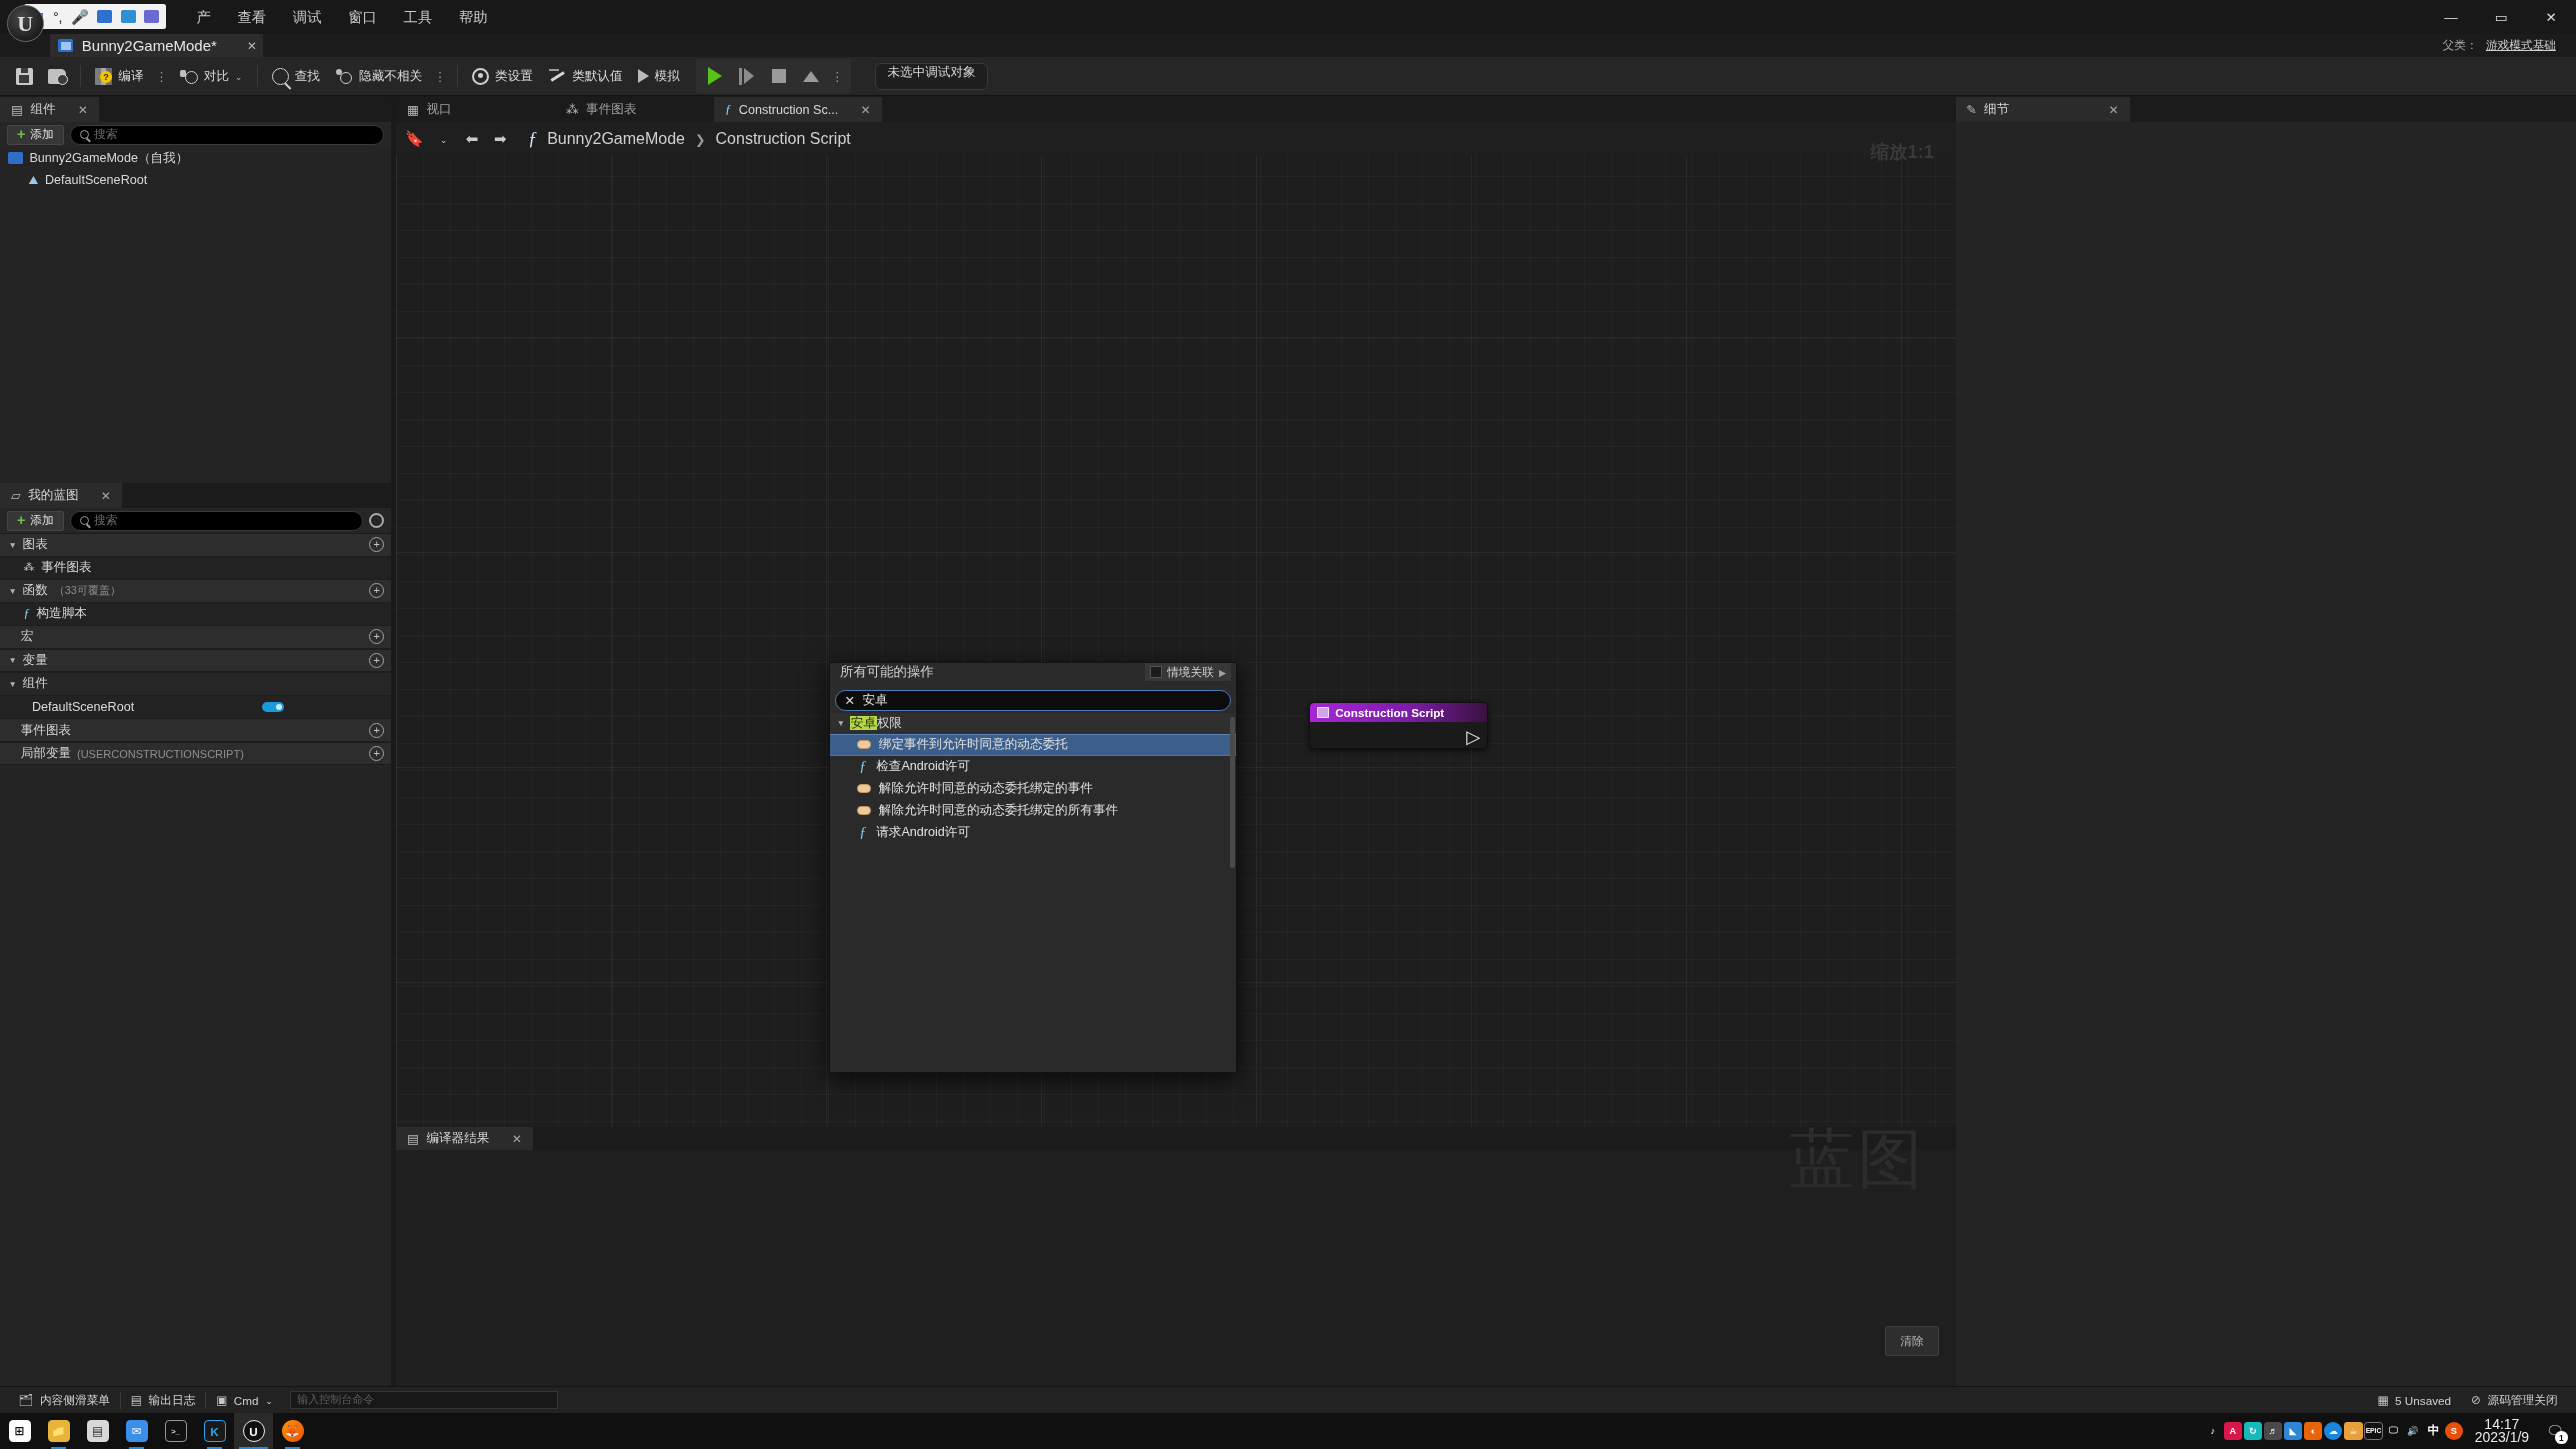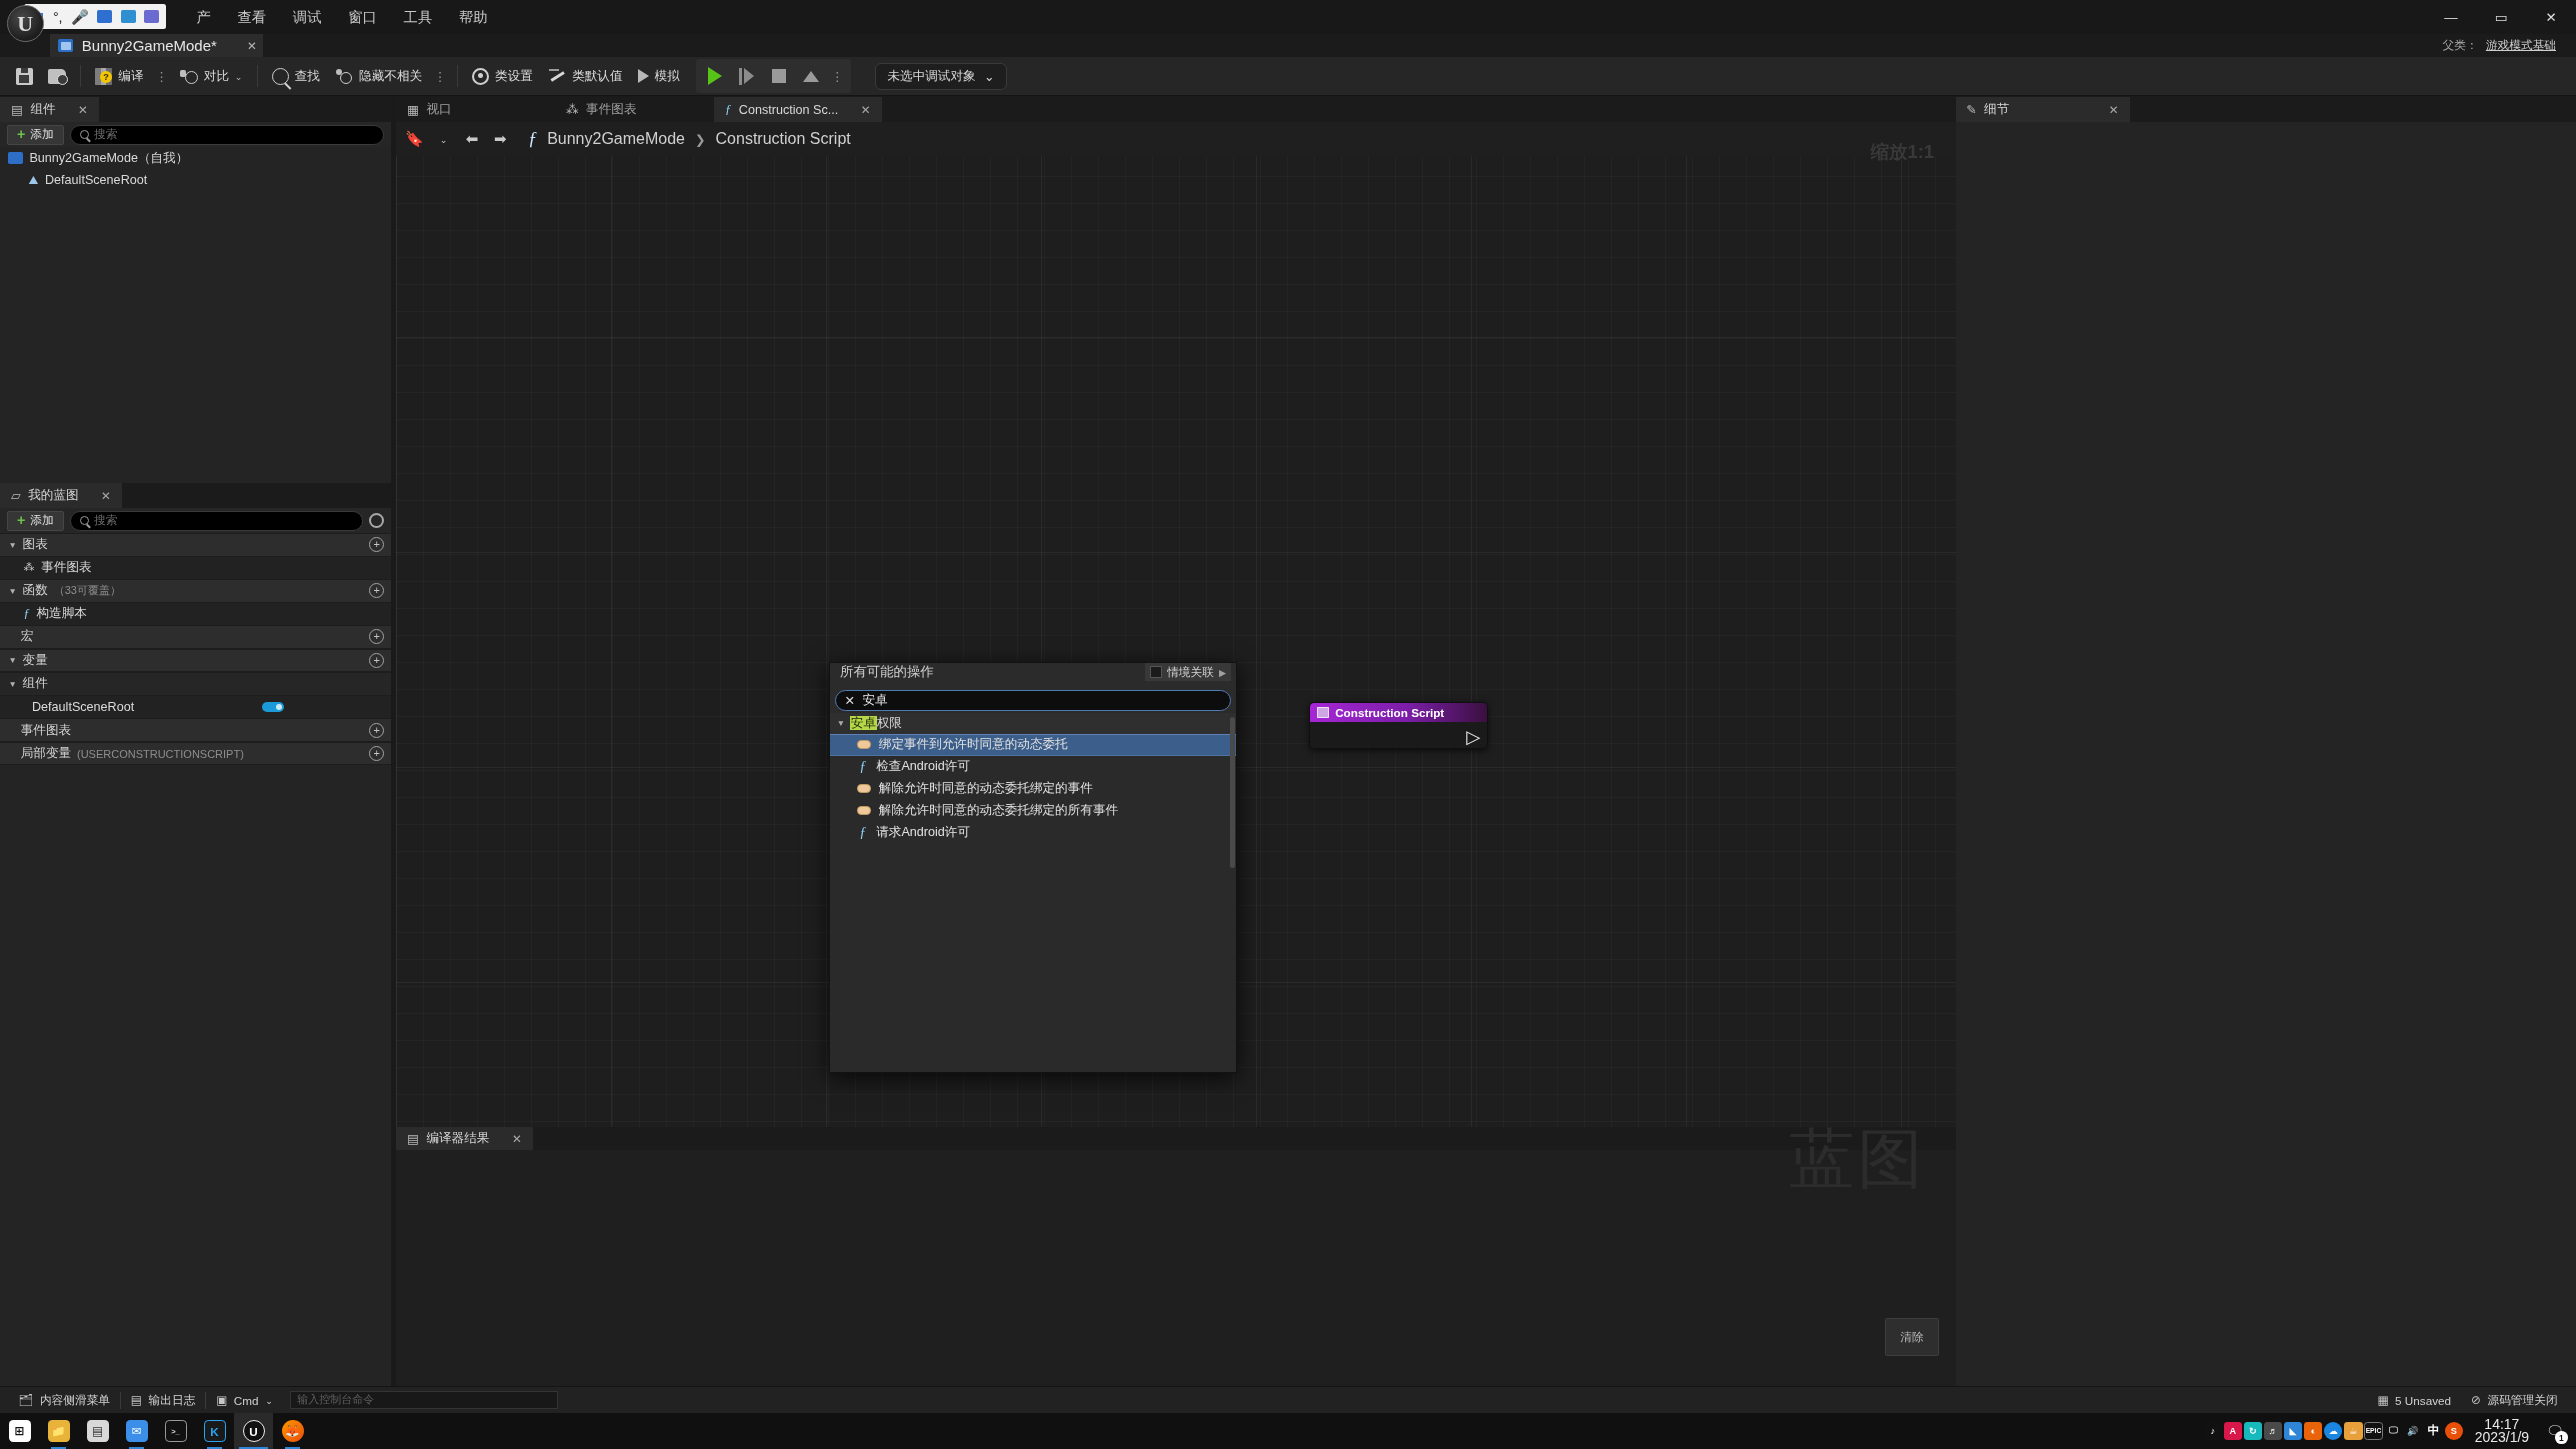--- a/index.html
+++ b/index.html
@@ -87,21 +87,21 @@
   .tb-dots { color: #9a9a9a; font-size: 12.6px; padding: 0 4.2px; letter-spacing: 0; }
   .tb-sep { width: 0.8px; height: 22px; background: #3a3a3a; margin: 0 6.7px; }
   .play-group {
     display: flex; align-items: center; height: 34px; background: #2e2e2e;
     border-radius: 2.5px; padding: 0 3.4px; margin-left: 8.4px;
   }
   .pb { width: 32px; height: 28.5px; display:flex; align-items:center; justify-content:center; }
   #debugsel {
     display: flex; align-items: center; gap: 8.4px; height: 27px;
     background: #1e1e1e; border: 0.8px solid #3a3a3a; border-radius: 6px;
-    padding: 0 11.7px; margin-left: 23.5px; color: #dadada; font-size: 12.6px;
+    padding: 0 11.7px; margin-left: 23.5px; color: #dadada; font-size: 12.6px; flex-direction: column;
   }
 
   
   .i-save { width:17px;height:17px;background:#c9c9c9;border-radius:1.7px;position:relative; }
   .i-save:after{content:'';position:absolute;left:3.4px;top:7.5px;width:10px;height:7.5px;background:#3b3b3b;}
   .i-save:before{content:'';position:absolute;left:5px;top:0.8px;width:6.7px;height:5px;background:#3b3b3b;}
   .i-browse { width:18.4px;height:15px;background:#c0c0c0;border-radius:1.7px 5px 1.7px 1.7px;position:relative;}
   .i-browse:after{content:'';position:absolute;right:-1.7px;bottom:-1.7px;width:9.2px;height:9.2px;border:1.7px solid #dedede;border-radius:50%;background:#3b3b3b;}
   .i-compile { width:17px;height:17px;background:
       linear-gradient(90deg,#7d7d7d 33%,#a9a9a9 33% 66%,#6b6b6b 66%); position:relative; border-radius:0.8px;}
@@ -222,21 +222,21 @@
   }
   #zoomlbl {
     position: absolute; right: 22px; top: 17px; font-size: 18.4px; color: #393939;
     z-index: 4; font-weight: bold;
   }
   #watermark {
     position: absolute; right: 30px; bottom: 168px; font-size: 65px; color: #2c2c2c;
     z-index: 1; letter-spacing: 3.4px;
   }
   #clearbtn {
-    position: absolute; right: 17px; bottom: 15px; width: 54px; height: 38px;
+    position: absolute; right: 17px; bottom: 15px; width: 54px; height: 30px;
     background: #2e2e2e; border: 0.8px solid #3e3e3e; border-radius: 1.7px;
     color: #b8b8b8; font-size: 11.7px; display:flex;align-items:center;justify-content:center;
     z-index: 4;
   }
 
   
   #cs-node {
     position: absolute; left: 913px; top: 580px; width: 179px; height: 47px;
     background: #1a1a1ad9; border: 0.8px solid #0f0f0f; border-radius: 5px;
     box-shadow: 0 1.7px 6.7px rgba(0,0,0,.6); z-index: 2;

